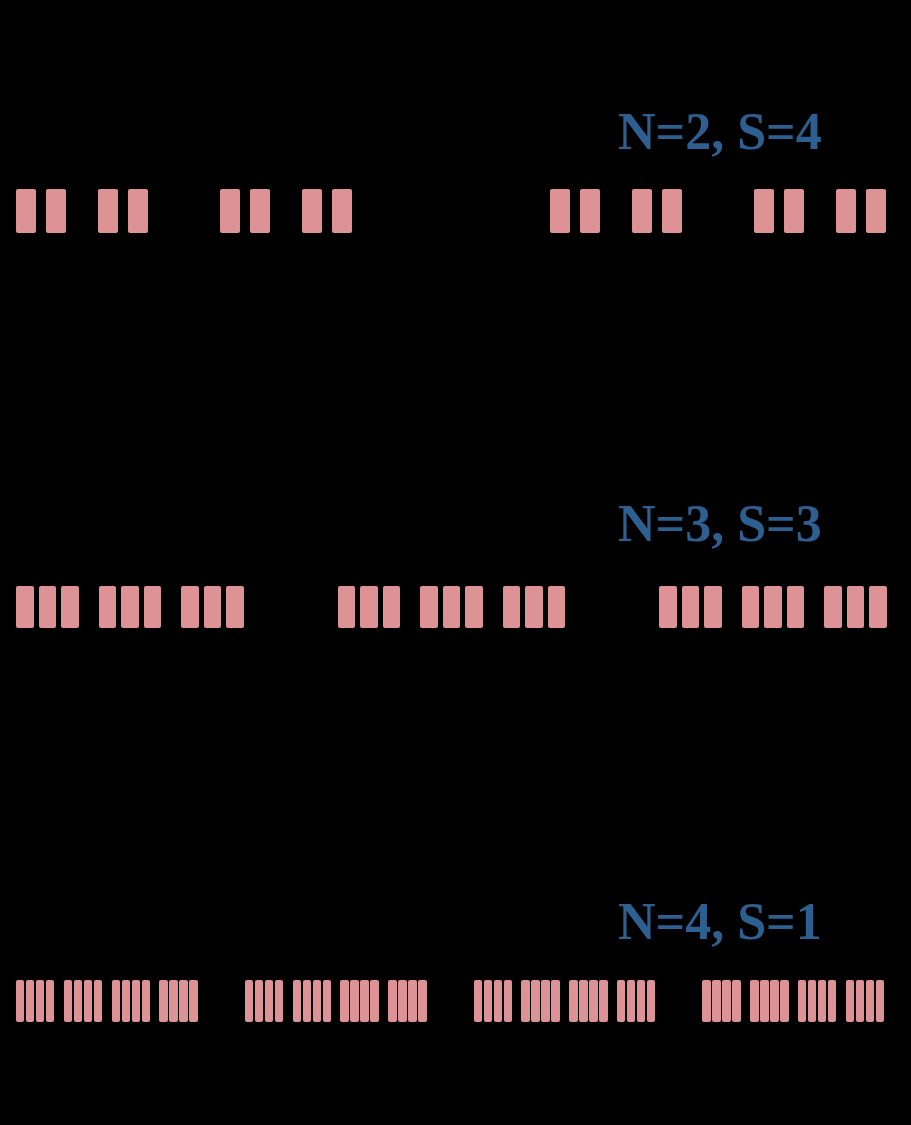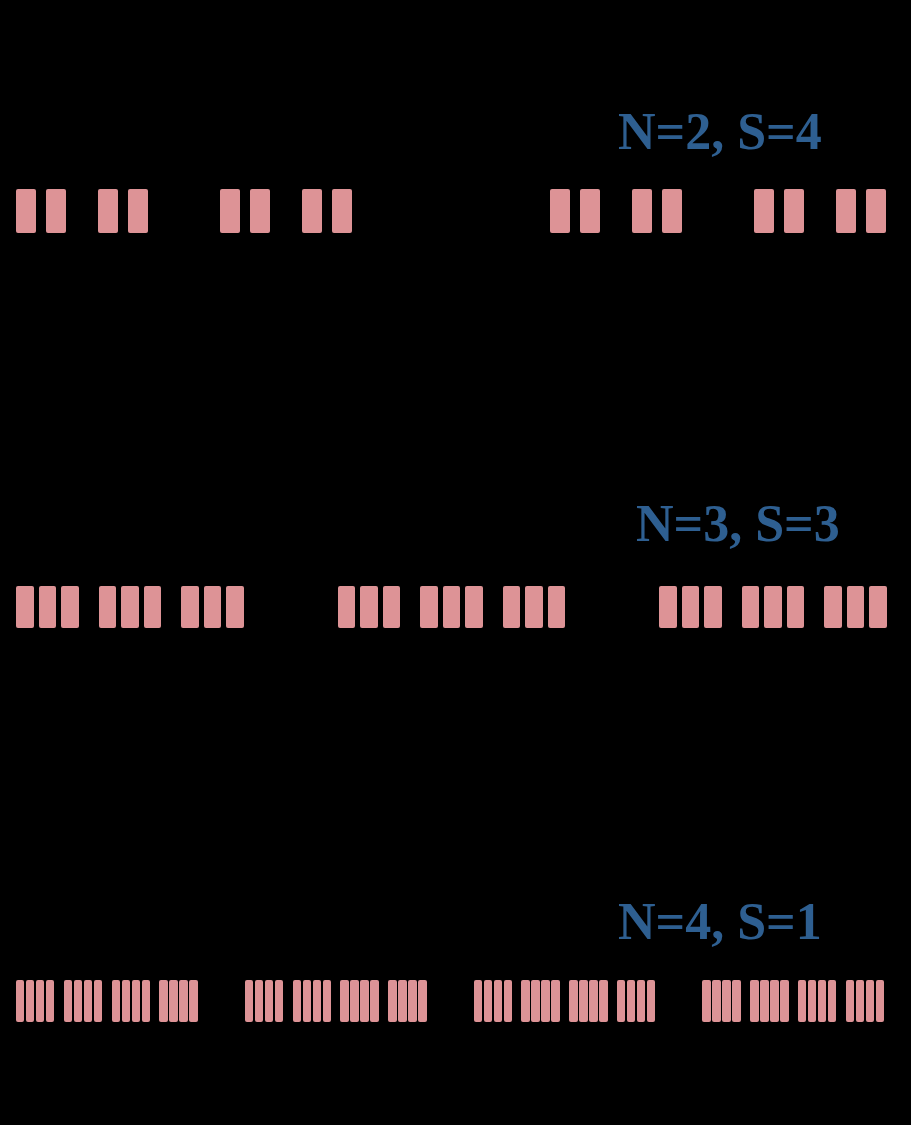--- a/index.html
+++ b/index.html
@@ -54,21 +54,21 @@
         <div class="bar" style="left: 632px; top: 189px; width: 20px; height: 44px; background: rgb(221, 147, 150);"></div>
         <div class="bar" style="left: 662px; top: 189px; width: 20px; height: 44px; background: rgb(221, 147, 150);"></div>
         <div class="bar" style="left: 754px; top: 189px; width: 20px; height: 44px; background: rgb(221, 147, 150);"></div>
         <div class="bar" style="left: 784px; top: 189px; width: 20px; height: 44px; background: rgb(221, 147, 150);"></div>
         <div class="bar" style="left: 836px; top: 189px; width: 20px; height: 44px; background: rgb(221, 147, 150);"></div>
         <div class="bar" style="left: 866px; top: 189px; width: 20px; height: 44px; background: rgb(221, 147, 150);"></div>
       </div>
   </section>
 
   <section class="row">
-    <div class="row-label" style="left: 618px; top: 498px; color: rgb(46, 95, 145); margin-left: 18px;">N=3, S=3</div>
+    <div class="row-label" style="left: 618px; top: 498px; color: rgb(46, 95, 145);">N=3, S=3</div>
     <div class="bars">
         <div class="bar" style="left: 16px; top: 586px; width: 17.5px; height: 42px; background: rgb(221, 147, 150);"></div>
         <div class="bar" style="left: 38.5px; top: 586px; width: 17.5px; height: 42px; background: rgb(221, 147, 150);"></div>
         <div class="bar" style="left: 61px; top: 586px; width: 17.5px; height: 42px; background: rgb(221, 147, 150);"></div>
         <div class="bar" style="left: 98.5px; top: 586px; width: 17.5px; height: 42px; background: rgb(221, 147, 150);"></div>
         <div class="bar" style="left: 121px; top: 586px; width: 17.5px; height: 42px; background: rgb(221, 147, 150);"></div>
         <div class="bar" style="left: 143.5px; top: 586px; width: 17.5px; height: 42px; background: rgb(221, 147, 150);"></div>
         <div class="bar" style="left: 181px; top: 586px; width: 17.5px; height: 42px; background: rgb(221, 147, 150);"></div>
         <div class="bar" style="left: 203.5px; top: 586px; width: 17.5px; height: 42px; background: rgb(221, 147, 150);"></div>
         <div class="bar" style="left: 226px; top: 586px; width: 17.5px; height: 42px; background: rgb(221, 147, 150);"></div>

